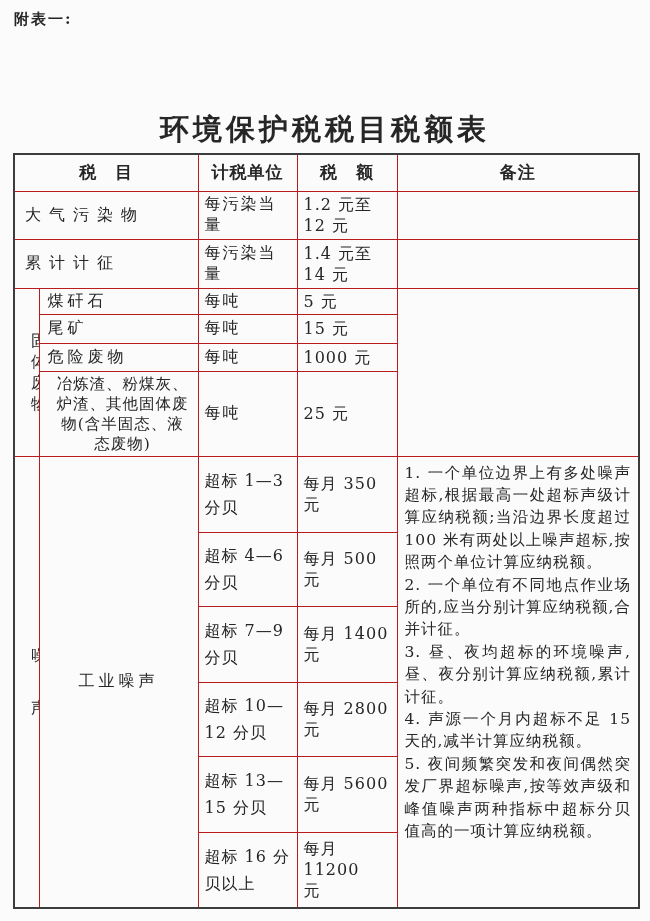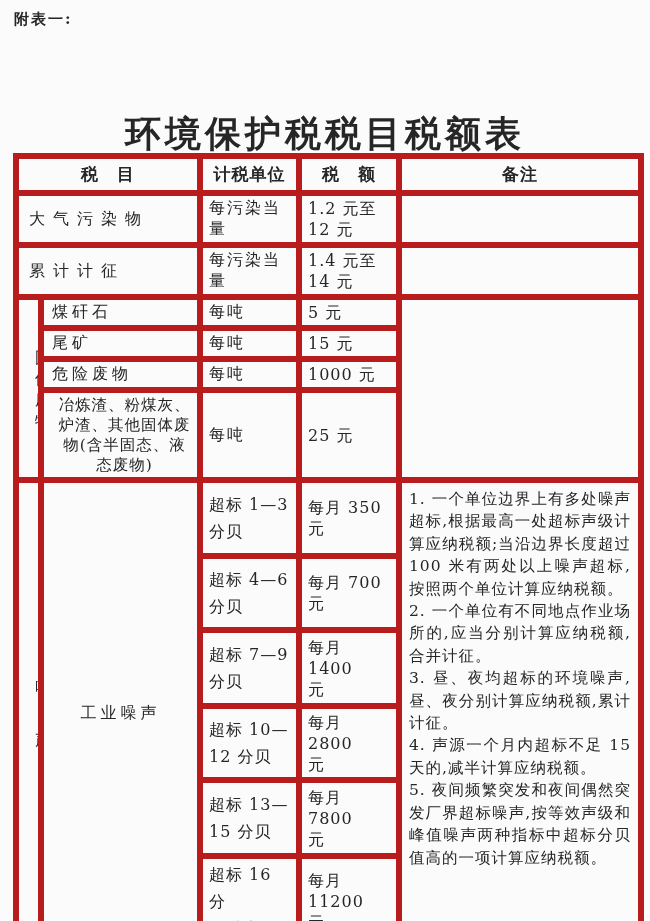--- a/index.html
+++ b/index.html
@@ -11,31 +11,31 @@
   }
   .page { position: relative; width: 650px; height: 921px; overflow: hidden; }
 
   .annotation {
     position: absolute; left: 14px; top: 10px;
     font-size: 15px; font-weight: bold; letter-spacing: 2px;
   }
   .doc-title {
     position: absolute; top: 110px; left: 0; width: 100%;
     text-align: center;
-    font-size: 36px; font-weight: bold; letter-spacing: 4px;
+    font-size: 29px; font-weight: bold; letter-spacing: 4px;
   }
 
   table.tax-table {
     position: absolute; left: 13px; top: 153px;
     width: 625px;
     border-collapse: collapse; table-layout: fixed;
     border: 2px solid #3c3c3c;
   }
   td {
-    border: 6px solid #b91c1c;
+    border: 1px solid #b91c1c;
     font-size: 16px;
     padding: 2px 6px;
     vertical-align: middle;
     overflow: hidden;
   }
   td.th {
     text-align: center;
     font-weight: bold;
     font-size: 17px;
     letter-spacing: 1px;
@@ -143,38 +143,38 @@
         <p>1. 一个单位边界上有多处噪声超标,根据最高一处超标声级计算应纳税额;当沿边界长度超过 100 米有两处以上噪声超标,按照两个单位计算应纳税额。</p>
         <p>2. 一个单位有不同地点作业场所的,应当分别计算应纳税额,合并计征。</p>
         <p>3. 昼、夜均超标的环境噪声,昼、夜分别计算应纳税额,累计计征。</p>
         <p>4. 声源一个月内超标不足 15 天的,减半计算应纳税额。</p>
         <p>5. 夜间频繁突发和夜间偶然突发厂界超标噪声,按等效声级和峰值噪声两种指标中超标分贝值高的一项计算应纳税额。</p>
       </td>
     </tr>
     <tr style="height:74px">
       <td class="pre">超标 4—6
 分贝</td>
-      <td class="amount">每月 700 元</td>
+      <td class="amount">每月 500 元</td>
     </tr>
     <tr style="height:76px">
       <td class="pre">超标 7—9
 分贝</td>
       <td class="amount">每月 1400
 元</td>
     </tr>
     <tr style="height:74px">
       <td class="pre">超标 10—
 12 分贝</td>
       <td class="amount">每月 2800
 元</td>
     </tr>
     <tr style="height:76px">
       <td class="pre">超标 13—
 15 分贝</td>
-      <td class="amount">每月 7800
+      <td class="amount">每月 5600
 元</td>
     </tr>
     <tr style="height:76px">
       <td class="pre">超标 16 分
 贝以上</td>
       <td class="amount">每月 11200
 元</td>
     </tr>
   </tbody>
     </table>

